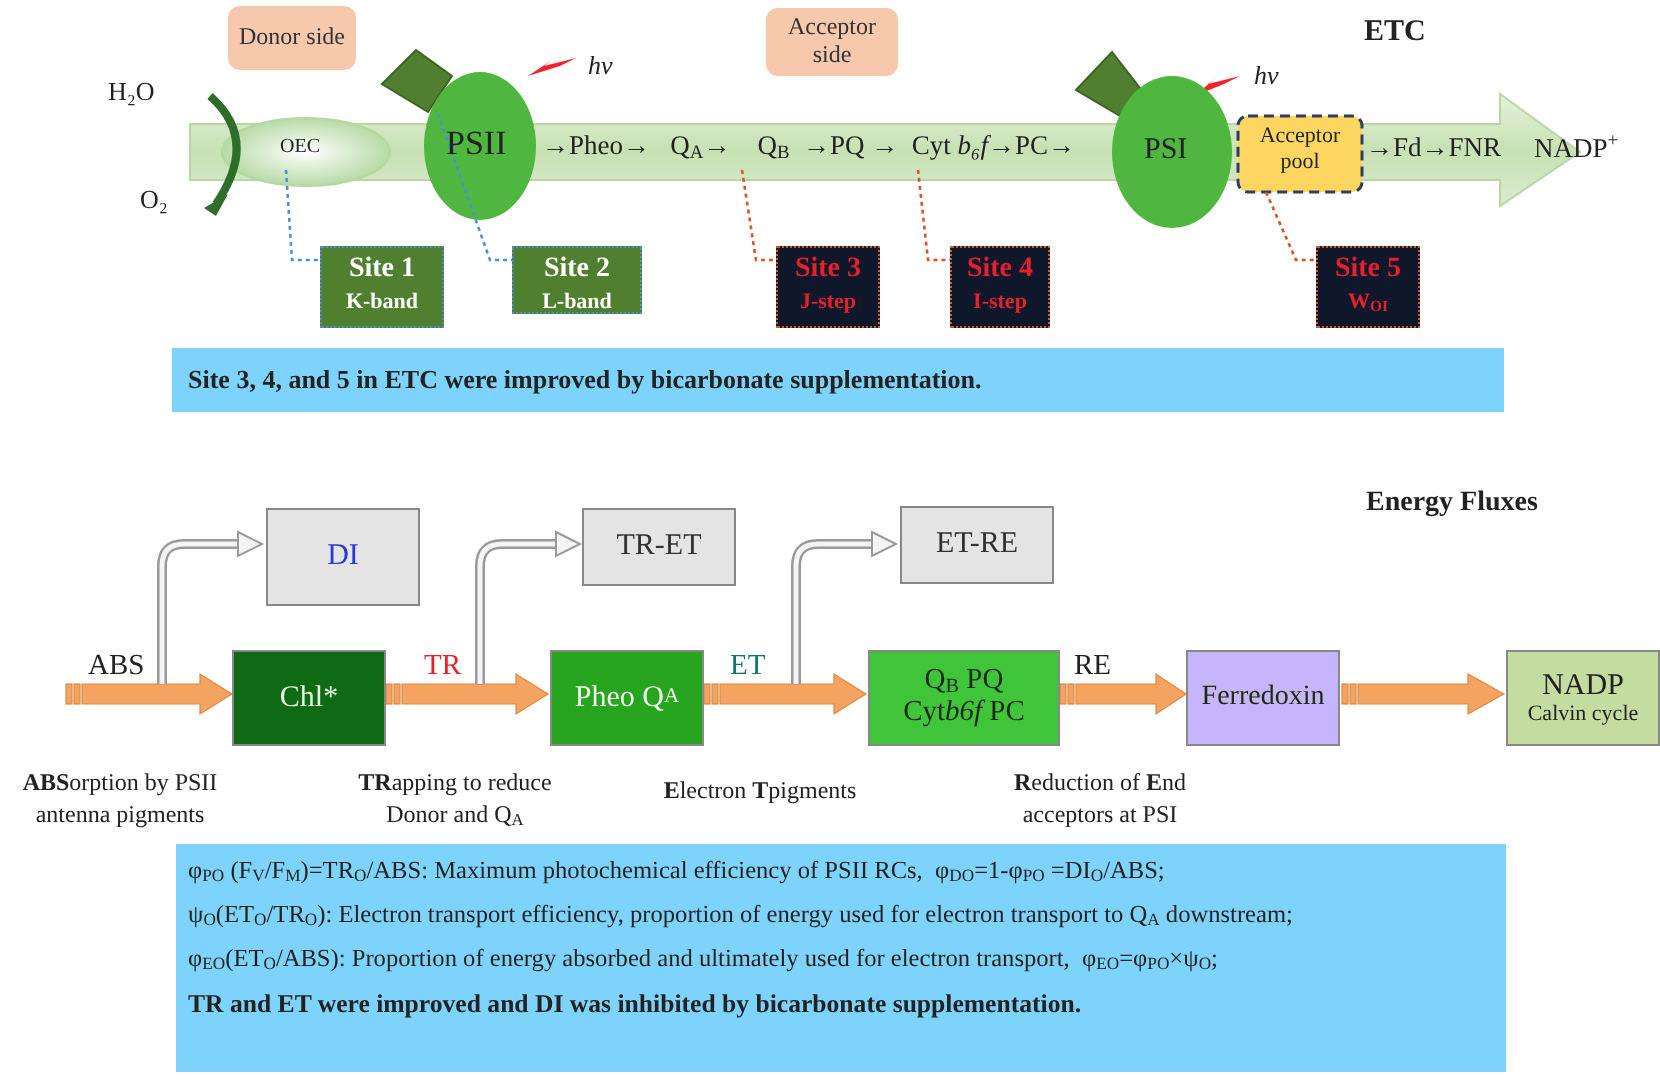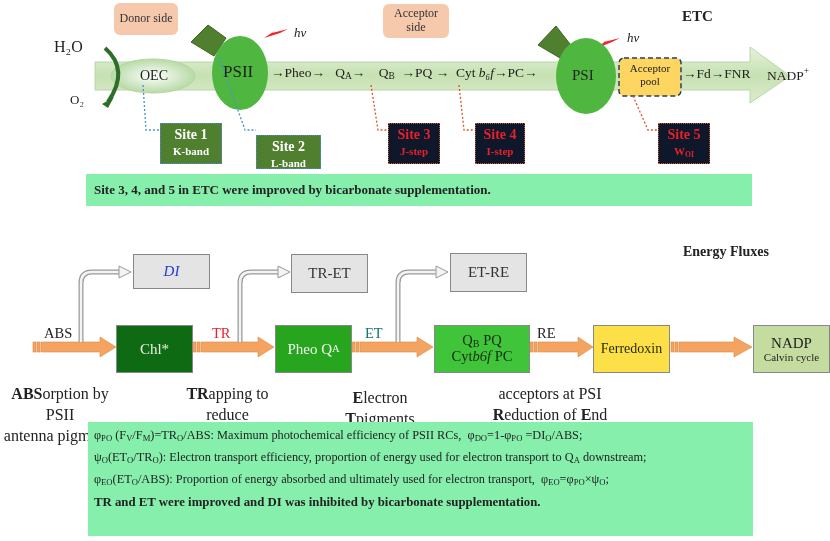--- a/index.html
+++ b/index.html
@@ -8,25 +8,25 @@
   .abs { position: absolute; }
   .peach { background: #f6c9ad; border-radius: 6px; font-size: 12px; color: #333;
            display: flex; align-items: center; justify-content: center; text-align: center; line-height: 1.15; }
   .title-b { font-weight: bold; font-size: 15px; color: #222; }
   .site-green { background: #4f7f2f; border: 1.5px dotted #4a90d9; color: #fff; font-weight: bold;
                 text-align: center; box-sizing: border-box; }
   .site-light { background: #0f172a; border: 1.5px dotted #d4572b; color: #e8202a; font-weight: bold;
                 text-align: center; box-sizing: border-box; }
   .site-name { font-size: 14px; margin-top: 3px; }
   .site-sub { font-size: 11px; margin-top: 2px; }
-  .graybar { background: #86efac; }
+  .graybar { background: #7dd3fc; }
   .box { display: flex; align-items: center; justify-content: center; text-align: center;
          box-sizing: border-box; border: 1px solid #888; line-height: 1.1; }
   .gbox { background: #e4e4e4; font-size: 15px; color: #333; }
-  .caption { font-size: 16px; text-align: center; line-height: 1.3; color: #222; }
+  .caption { font-size: 12px; text-align: center; line-height: 1.3; color: #222; }
   .eqline { font-size: 12.3px; line-height: 19.5px; white-space: nowrap; }
   sub { font-size: 0.7em; vertical-align: -0.2em; }
   sup { font-size: 0.7em; }
   svg { position: absolute; left: 0; top: 0; }
 </style>
 </head>
 <body>
 
 <svg width="830" height="541">
   <defs>
@@ -65,44 +65,44 @@
   <polyline points="219,57 245,130 256,130" fill="none" stroke="#4a90d9" stroke-width="1.3" stroke-dasharray="2,2"></polyline>
   <polyline points="371,85 378,130 388,130" fill="none" stroke="#d4572b" stroke-width="1.3" stroke-dasharray="2,2"></polyline>
   <polyline points="459,85 464,130 475,130" fill="none" stroke="#d4572b" stroke-width="1.3" stroke-dasharray="2,2"></polyline>
   <polyline points="633,96 648,130 658,130" fill="none" stroke="#d4572b" stroke-width="1.3" stroke-dasharray="2,2"></polyline>
 </svg>
 
 <div class="abs peach" style="left:114px;top:3px;width:64px;height:32px;">Donor side</div>
 <div class="abs peach" style="left:383px;top:4px;width:66px;height:34px;">Acceptor side</div>
 <div class="abs title-b" style="left:682px;top:8px;font-size:15px;">ETC</div>
 
-<div class="abs" style="left:54px;top:38px;font-size:16px;">H₂O</div>
+<div class="abs" style="left:54px;top:38px;font-size:13px;">H₂O</div>
 <div class="abs" style="left:70px;top:92px;font-size:13px;">O₂</div>
-<div class="abs" style="left:140px;top:68px;font-size:14px;">OEC</div>
+<div class="abs" style="left:140px;top:68px;font-size:10px;">OEC</div>
 <div class="abs" style="left:223px;top:62px;font-size:17px;">PSII</div>
 <div class="abs" style="left:294px;top:25px;font-size:13px;font-style:italic;">hv</div>
 <div class="abs" style="left:627px;top:30px;font-size:13px;font-style:italic;">hv</div>
 
 <div class="abs" style="left:271px;top:65px;font-size:13.5px;white-space:nowrap;">
   <span>→Pheo→</span>&nbsp;&nbsp;
   <span><span>Q</span><sub>A</sub><span>→</span></span>&nbsp;&nbsp;&nbsp;
   <span><span>Q</span><sub>B</sub></span>&nbsp;
   <span>→PQ →</span>&nbsp;
   <span><span>Cyt </span><i>b₆f</i></span><span>→PC→</span>
 </div>
 <div class="abs" style="left:572px;top:67px;font-size:15px;">PSI</div>
 <div class="abs" style="left:620px;top:62px;width:60px;font-size:11px;text-align:center;line-height:1.15;">Acceptor pool</div>
 <div class="abs" style="left:683px;top:66px;font-size:13.5px;white-space:nowrap;">→Fd→FNR</div>
 <div class="abs" style="left:767px;top:66px;font-size:13.5px;white-space:nowrap;"><span>NADP</span><sup>+</sup></div>
 
 <div class="abs site-green" style="left:160px;top:123px;width:62px;height:41px;">
   <div class="site-name">Site 1</div>
   <div class="site-sub">K-band</div>
 </div>
-<div class="abs site-green" style="left:256px;top:123px;width:65px;height:34px;margin-top:12px;">
+<div class="abs site-green" style="left:256px;top:123px;width:65px;height:34px;">
   <div class="site-name">Site 2</div>
   <div class="site-sub">L-band</div>
 </div>
 <div class="abs site-light" style="left:388px;top:123px;width:52px;height:41px;">
   <div class="site-name">Site 3</div>
   <div class="site-sub">J-step</div>
 </div>
 <div class="abs site-light" style="left:475px;top:123px;width:50px;height:41px;">
   <div class="site-name">Site 4</div>
   <div class="site-sub">I-step</div>
@@ -159,53 +159,53 @@
   <polygon points="119,266 131,272 119,278" fill="#f4f4f4" stroke="#999"></polygon>
   <polygon points="278,266 290,272 278,278" fill="#f4f4f4" stroke="#999"></polygon>
   <polygon points="436,266 448,272 436,278" fill="#f4f4f4" stroke="#999"></polygon>
 </svg>
 
 <div class="abs" style="left:44px;top:325px;font-size:14.5px;">ABS</div>
 <div class="abs" style="left:212px;top:325px;font-size:14.5px;color:#e8202a;">TR</div>
 <div class="abs" style="left:365px;top:325px;font-size:14.5px;color:#0f766e;">ET</div>
 <div class="abs" style="left:537px;top:325px;font-size:14.5px;">RE</div>
 
-<div class="abs box gbox" style="left:133px;top:254px;width:77px;height:35px;color:#2a3bd1;font-style:italic;">DI</div>
+<div class="abs box gbox" style="left:133px;top:254px;width:77px;height:49px;color:#2a3bd1;">DI</div>
 <div class="abs box gbox" style="left:291px;top:254px;width:77px;height:39px;">TR-ET</div>
 <div class="abs box gbox" style="left:450px;top:253px;width:77px;height:39px;">ET-RE</div>
 
 <div class="abs box" style="left:116px;top:325px;width:77px;height:48px;background:#0f6b13;color:#e8f2e2;font-size:15px;">Chl*</div>
 <div class="abs box" style="left:275px;top:325px;width:77px;height:48px;background:#27a51f;color:#f2f8ee;font-size:15px;">
   <span>Pheo Q</span>
     <sub>A</sub>
 </div>
 <div class="abs box" style="left:434px;top:325px;width:96px;height:48px;background:#3fc43a;color:#1a2a12;font-size:14.5px;flex-direction:column;">
   <div><span>Q</span><sub>B</sub><span> PQ</span></div>
   <div><span>Cyt</span><i>b6f</i><span> PC</span></div>
 </div>
-<div class="abs box" style="left:593px;top:325px;width:77px;height:48px;background:#fde047;color:#1f2a0a;font-size:14px;">Ferredoxin</div>
+<div class="abs box" style="left:593px;top:325px;width:77px;height:48px;background:#c4b5fd;color:#1f2a0a;font-size:14px;">Ferredoxin</div>
 <div class="abs box" style="left:753px;top:325px;width:77px;height:48px;background:#c5dca0;color:#222;flex-direction:column;">
   <div style="font-size:15px;">NADP</div>
   <div style="font-size:11px;">Calvin cycle</div>
 </div>
 
 <div class="abs caption" style="left:0px;top:384px;width:120px;">
   <div><b>ABS</b><span>orption by PSII</span></div>
   <div>antenna pigments</div>
 </div>
 <div class="abs caption" style="left:165px;top:384px;width:125px;">
   <div><b>TR</b><span>apping to reduce</span></div>
   <div><span>Donor and Q</span><sub>A</sub></div>
 </div>
 <div class="abs caption" style="left:320px;top:388px;width:120px;">
   <div><b>E</b><span>lectron </span><b>T</b><span>pigments</span></div>
 </div>
 <div class="abs caption" style="left:490px;top:384px;width:120px;">
+  <div><b>R</b><span>eduction of </span><b>E</b><span>nd</span></div>
   <div>acceptors at PSI</div>
-  <div><b>R</b><span>eduction of </span><b>E</b><span>nd</span></div>
 </div>
 
 <div class="abs graybar" style="left:88px;top:422px;width:665px;height:114px;">
   <div style="position:absolute;left:6px;top:4px;">
     <div class="eqline">φ<sub>PO</sub> (F<sub>V</sub>/F<sub>M</sub>)=TR<sub>O</sub>/ABS: Maximum photochemical efficiency of PSII RCs,&nbsp; φ<sub>DO</sub>=1-φ<sub>PO</sub> =DI<sub>O</sub>/ABS;</div>
     <div class="eqline">ψ<sub>O</sub>(ET<sub>O</sub>/TR<sub>O</sub>): Electron transport efficiency, proportion of energy used for electron transport to Q<sub>A</sub> downstream;</div>
     <div class="eqline">φ<sub>EO</sub>(ET<sub>O</sub>/ABS): Proportion of energy absorbed and ultimately used for electron transport,&nbsp; φ<sub>EO</sub>=φ<sub>PO</sub>×ψ<sub>O</sub>;</div>
     <div class="eqline" style="font-weight:bold;font-size:12.8px;">TR and ET were improved and DI was inhibited by bicarbonate supplementation.</div>
   </div>
 </div>

